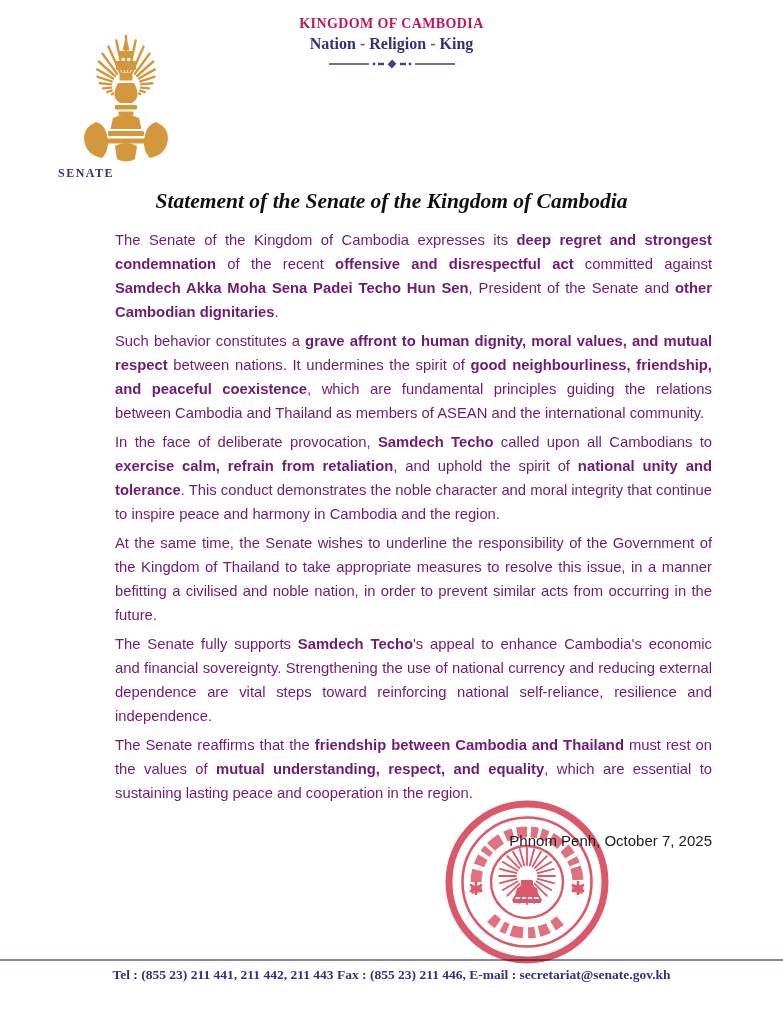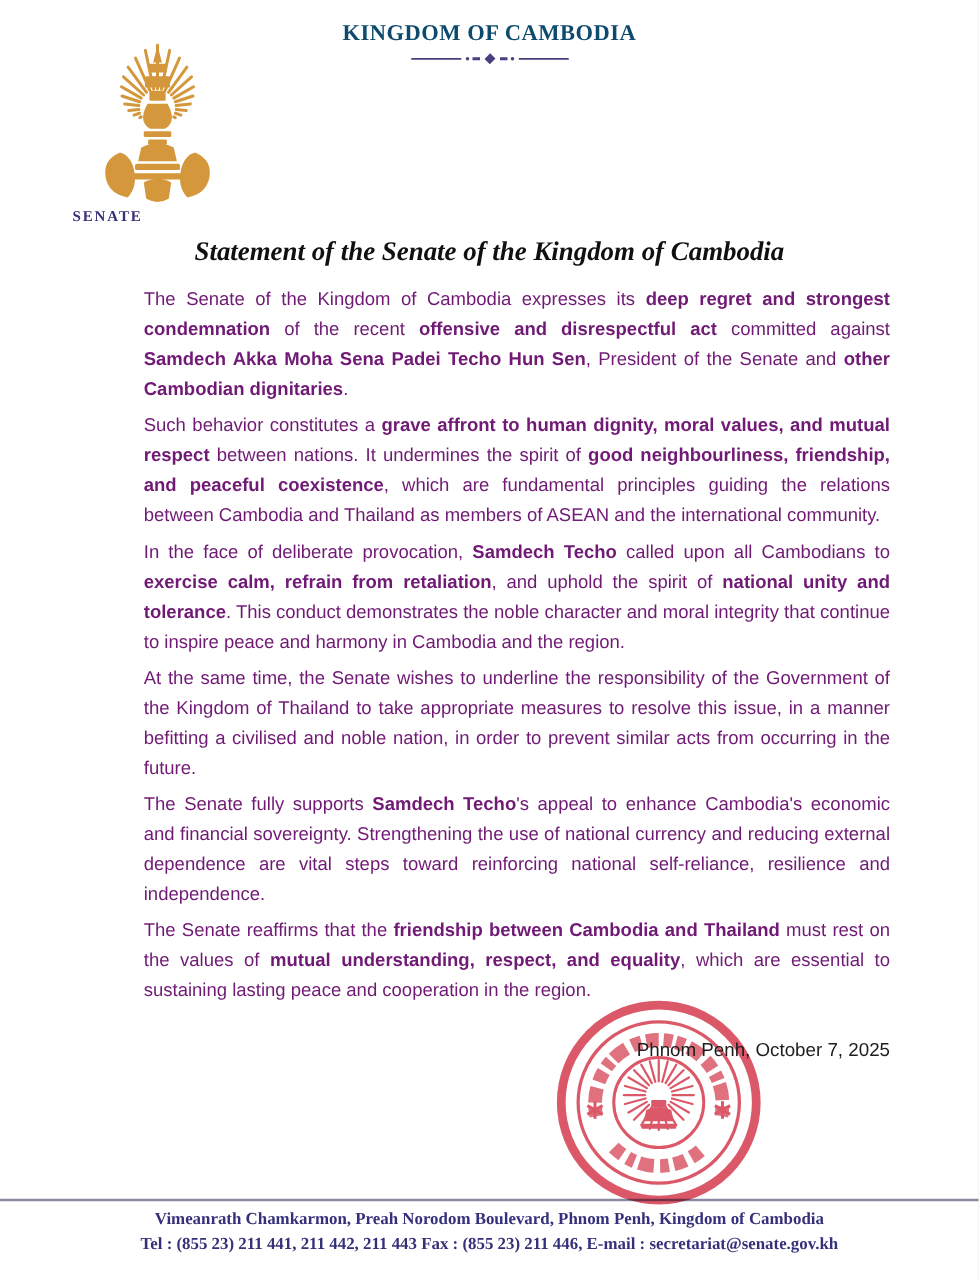--- a/index.html
+++ b/index.html
@@ -5,21 +5,21 @@
   html,body{margin:0;padding:0;background:#e8e8e8;}
   .page{
     position:relative;width:783px;height:1024px;margin:0 auto;
     background:#ffffff;overflow:hidden;
     font-family:"Liberation Sans",sans-serif;
   }
   
   .header{position:absolute;top:16px;left:0;right:0;text-align:center;}
   .kingdom{
     font-family:"Liberation Serif",serif;font-weight:bold;
-    font-size:18px;color:#0c4a6e;letter-spacing:.4px;
+    font-size:14px;color:#be185d;letter-spacing:.4px;
   }
   .motto{
     font-family:"Liberation Serif",serif;font-weight:bold;
     font-size:16px;color:#34307a;margin-top:3px;
   }
   .motto .sep{color:#b03742;}
   .divider{margin-top:2px;}
   
   .emblem{position:absolute;left:74px;top:30px;}
   .senate-label{
@@ -59,20 +59,21 @@
     color:#34307a;font-size:13.5px;line-height:20px;
   }
 </style>
 </head>
 <body>
 
 <div class="page">
 
   <div class="header">
     <div class="kingdom">KINGDOM OF CAMBODIA</div>
+    <div class="motto"><span>Nation</span><span class="sep"> - </span><span>Religion</span><span class="sep"> - </span><span>King</span></div>
     <div class="divider">
       <svg width="130" height="10" viewBox="0 0 130 10">
         <g stroke="#4a3f7e" fill="#4a3f7e">
           <line x1="2" y1="5" x2="42" y2="5" stroke-width="1.4"></line>
           <line x1="88" y1="5" x2="128" y2="5" stroke-width="1.4"></line>
           <circle cx="47" cy="5" r="1.4" stroke="none"></circle>
           <rect x="51" y="3.8" width="6" height="2.4" stroke="none"></rect>
           <rect x="62" y="1.8" width="6" height="6.4" stroke="none" transform="rotate(45 65 5)"></rect>
           <rect x="73" y="3.8" width="6" height="2.4" stroke="none"></rect>
           <circle cx="83" cy="5" r="1.4" stroke="none"></circle>
@@ -191,17 +192,16 @@
         </g>
 
         <rect x="80" y="84" width="12" height="6" rx="1"></rect>
         <path d="M76 92 Q86 87 96 92 L98 101 H74 Z"></path>
         <rect x="72" y="103" width="28" height="4" rx="1"></rect>
       </g>
     </svg>
   </div>
 
   <div class="footer">
-    <div class="footer-line">Vimeanrath Chamkarmon, Preah Norodom Boulevard, Phnom Penh, Kingdom of Cambodia</div>
     <div class="footer-line">Tel : (855 23) 211 441, 211 442, 211 443 Fax : (855 23) 211 446, E-mail : secretariat@senate.gov.kh</div>
   </div>
 
 </div>
 
 </body></html>

